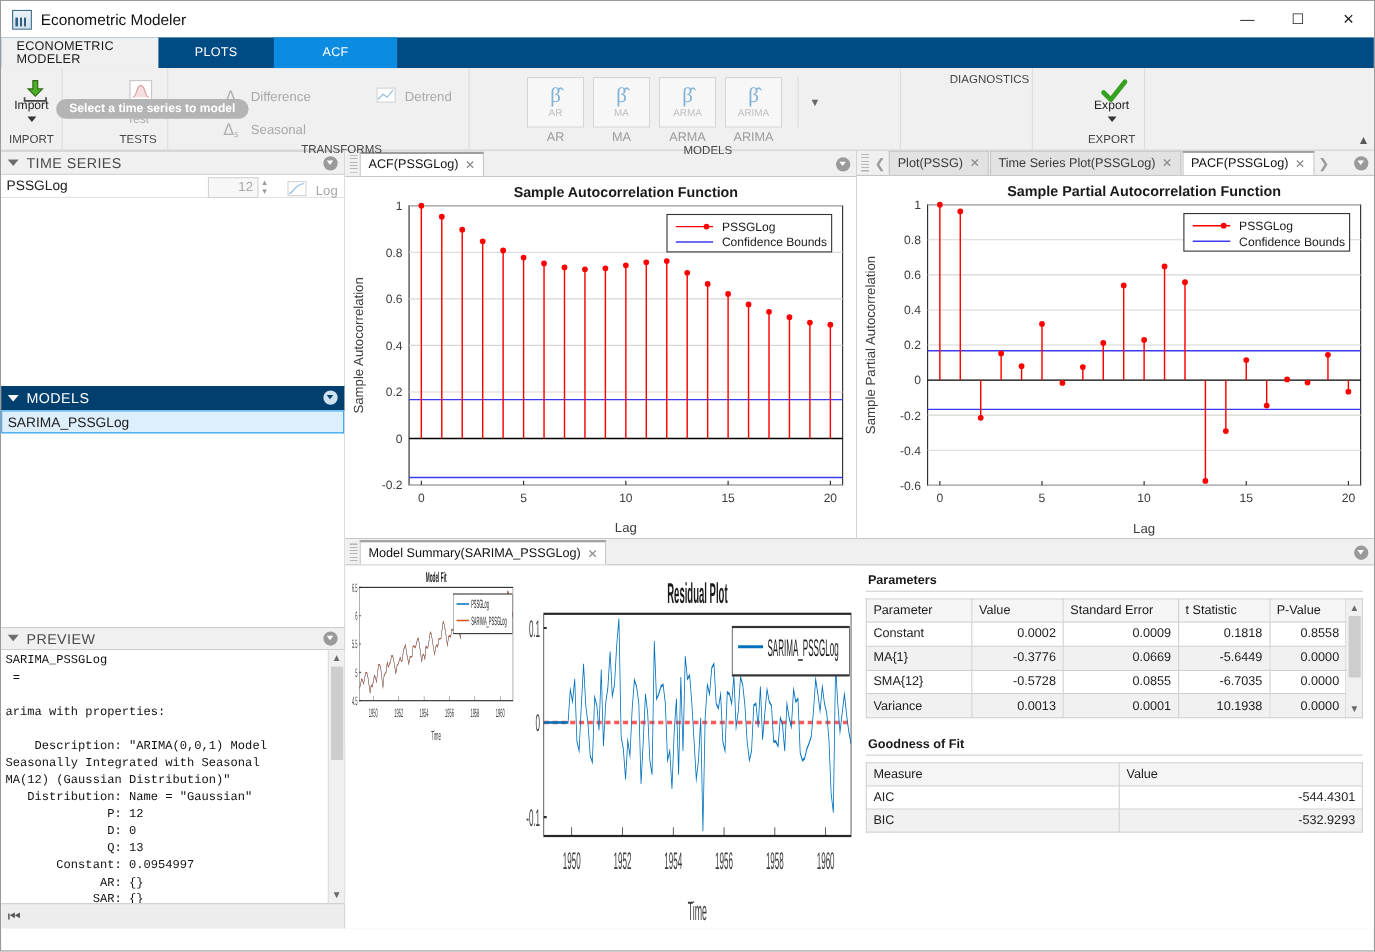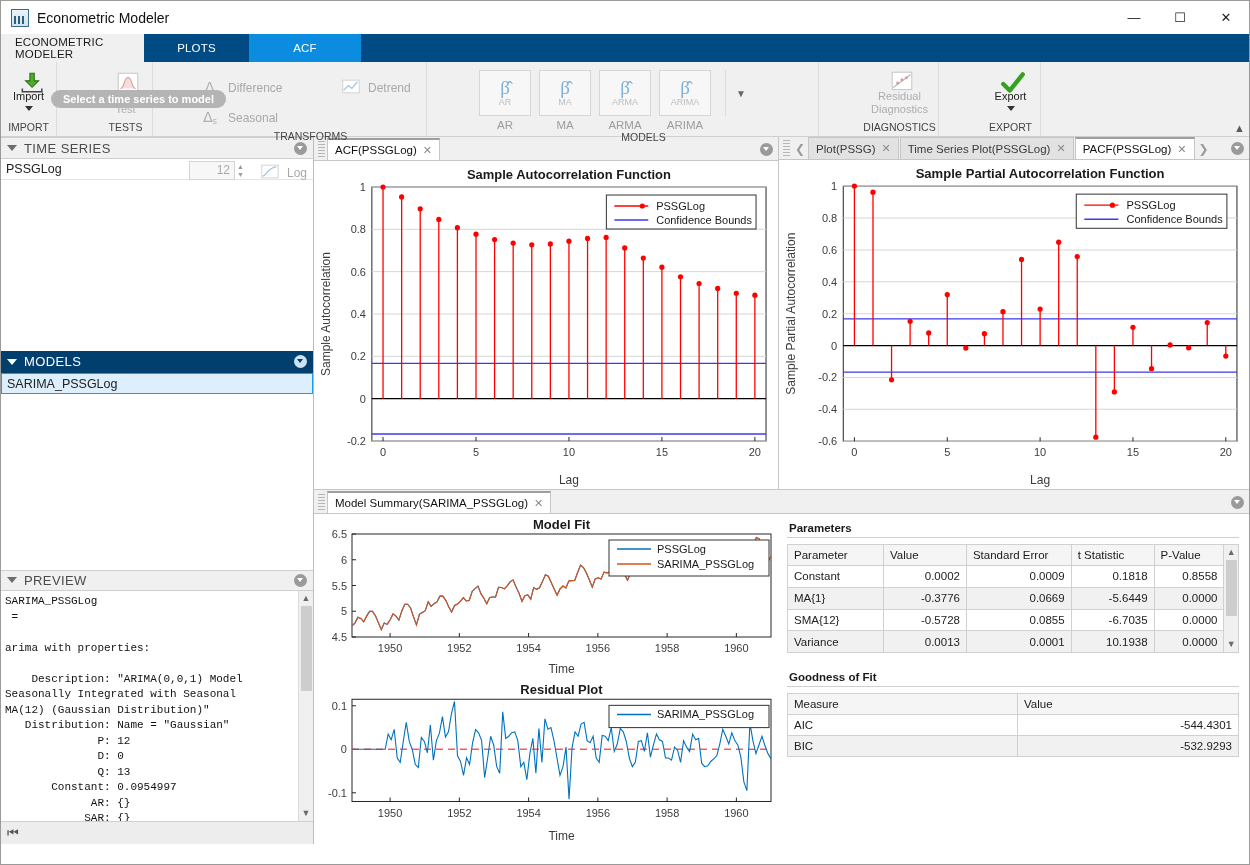--- a/index.html
+++ b/index.html
@@ -117,21 +117,21 @@
   svg.chart { display:block; width:100%; height:100%; }
   .ax-title { font-size:13px; font-weight:bold; fill:#1a1a1a; }
   .ax-lbl { font-size:12px; fill:#3c3c3c; }
   .tick { font-size:11px; fill:#3c3c3c; }
   .legend-box { fill:#fff; stroke:#333; stroke-width:1; }
   .legend-txt { font-size:11px; fill:#1a1a1a; }
 
   #bottom-dock { flex:1 1 auto; display:flex; flex-direction:column;
     border-top:1px solid #c6c6c6; background:#fff; min-height:0; }
   #summary-body { flex:1 1 auto; display:flex; min-height:0; }
-  #sum-left { width:465px; flex:0 0 465px; display:flex; flex-direction:column; }
+  #sum-left { width:465px; flex:0 0 465px; display:flex; flex-direction:row; }
   #sum-right { flex:1 1 auto; padding:6px 10px 0 8px; min-width:0; }
   .sec-title { font-size:11.5px; font-weight:bold; color:#1a1a1a; padding:2px 0 3px 2px; }
   .sec-rule { height:1px; background:#cfcfcf; margin-bottom:6px; }
   table.grid { border-collapse:collapse; width:100%; table-layout:fixed; font-size:11.5px; }
   table.grid th, table.grid td { border:1px solid #d0d0d0; padding:3px 6px; height:21px;
     overflow:hidden; white-space:nowrap; }
   table.grid th { background:#f5f5f5; font-weight:normal; text-align:left; color:#1a1a1a; }
   table.grid td.num { text-align:right; }
   table.grid tr.alt td { background:#f1f1f1; }
   .tablewrap { display:flex; }
@@ -271,35 +271,20 @@
       </div>
       <div style="display:flex;align-items:center;height:46px;margin-left:10px;padding-left:10px;border-left:1px solid #dcdcdc;">
         <span style="font-size:10px;color:#666;">▼</span>
       </div>
     </div>
     <div class="rgroup-label">MODELS</div>
   </div>
   <div id="tooltip-model">Select a time series to model</div>
 
   <div class="rgroup" style="width:78px">
-    <div class="rgroup-body">
-      <div class="bigbtn disabled" style="width:72px">
-        <span class="ico24">
-          <svg viewBox="0 0 24 22" width="26" height="24">
-            <rect x="3" y="2" width="18" height="16" fill="#fff" stroke="#c9c9c9"></rect>
-            <path d="M4 16L20 4" stroke="#9fc4e0" stroke-width="1.2" fill="none"></path>
-            <circle cx="8" cy="12" r="1.4" fill="#e39b8f"></circle>
-              <circle cx="12" cy="9" r="1.4" fill="#e39b8f"></circle>
-            <circle cx="16" cy="7" r="1.4" fill="#e39b8f"></circle>
-          </svg>
-        </span>
-        <span class="lbl" style="white-space:pre">Residual
-Diagnostics</span>
-      </div>
-    </div>
     <div class="rgroup-label">DIAGNOSTICS</div>
   </div>
 
   <div class="rgroup" style="width:60px">
     <div class="rgroup-body">
       <div class="bigbtn">
         <span class="ico24">
           <svg viewBox="0 0 24 24" width="26" height="26">
             <path d="M3 13l6 6L21 4" fill="none" stroke="#36a020" stroke-width="4" stroke-linecap="round" stroke-linejoin="round"></path>
           </svg>

